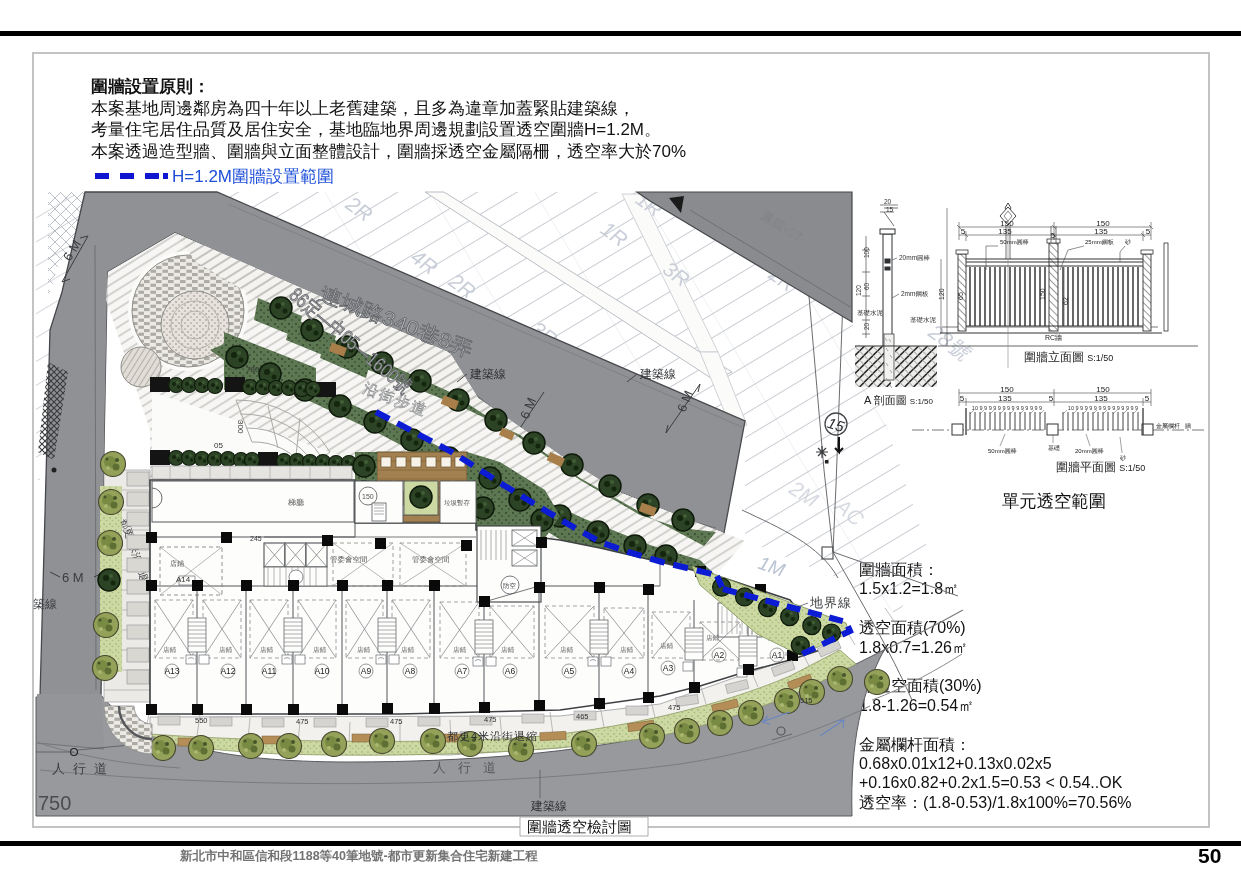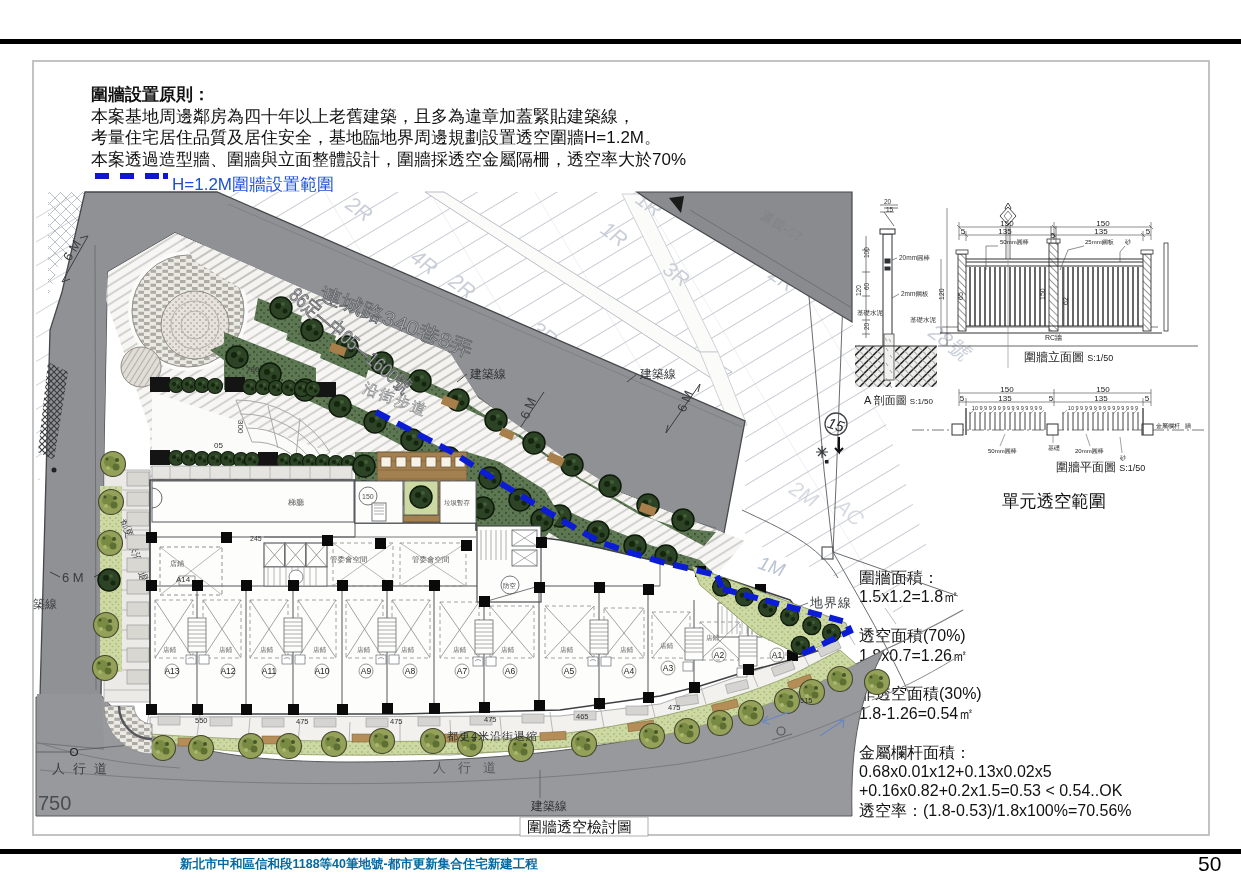--- a/index.html
+++ b/index.html
@@ -1,26 +1,26 @@
 <!DOCTYPE html>
 <html><head>
 <meta charset="utf-8">
 <style>
 html,body{margin:0;padding:0;width:1241px;height:878px;background:#fff;overflow:hidden;
 font-family:"Liberation Sans",sans-serif;}
-.abs{position:absolute;margin-top:8px;}
+.abs{position:absolute;}
 #topbar{left:0;top:31px;width:1241px;height:5px;background:#000;}
 #botbar{left:0;top:841px;width:1241px;height:5px;background:#000;}
 #frame{left:32px;top:52px;width:1178px;height:776px;border:2px solid #c3c3c3;box-sizing:border-box;}
 #toptext{left:91px;top:76px;width:640px;font-size:17px;line-height:21.5px;color:#111;}
 #toptext b{font-weight:bold;}
 #legendtxt{left:172px;top:165px;font-size:17px;color:#1d4ed8;}
 #righttext{left:859px;top:560px;width:335px;font-size:16px;line-height:19.4px;color:#111;}
-#footer{left:180px;top:848px;font-size:12.5px;font-weight:bold;color:#0369a1;}
-#pageno{left:1198px;top:844px;font-size:21px;font-weight:normal;color:#000;}
+#footer{left:180px;top:848px;font-size:12.5px;font-weight:bold;color:#737373;}
+#pageno{left:1198px;top:844px;font-size:21px;font-weight:bold;color:#000;}
 svg{position:absolute;left:0;top:0;}
 </style>
 </head>
 <body>
 
 <div class="abs" id="topbar"></div>
 
 <div class="abs" id="botbar"></div>
 
 <div class="abs" id="frame"></div>

